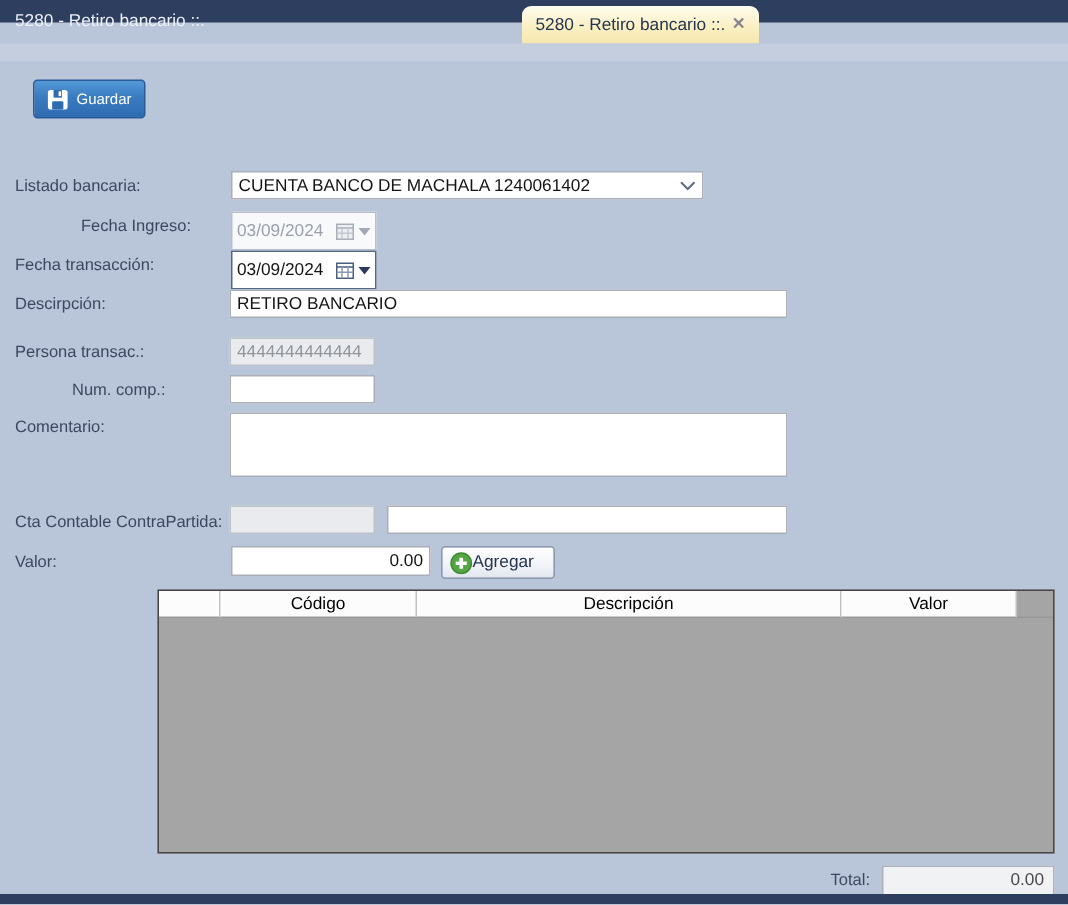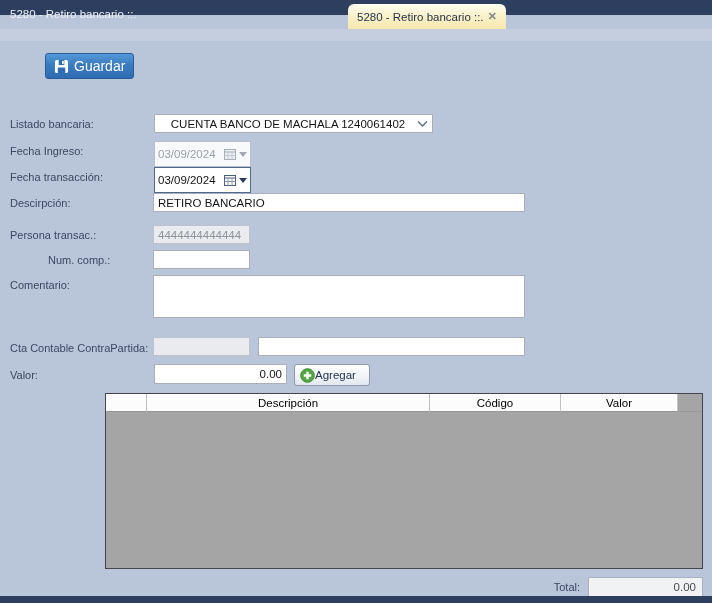--- a/index.html
+++ b/index.html
@@ -10,24 +10,24 @@
   .tabbar{position:absolute;left:0;top:0;width:712px;height:15px;background:#2D3E5F;}
   .tab-inactive{position:absolute;top:0;height:29px;line-height:29px;font-size:11.5px;color:#EDF1F8;cursor:default;white-space:nowrap;}
   .tab-active{position:absolute;left:348px;top:4px;width:158px;height:25px;box-sizing:border-box;
     background:linear-gradient(180deg,#FFFDF1 0%,#FAF0C4 55%,#F5E7AE 100%);
     border-radius:6px 6px 0 0;display:flex;align-items:center;padding:0 9px;}
   .tab-active .tlabel{font-size:11.5px;color:#25344F;white-space:nowrap;}
   .tab-close{margin-left:auto;font-size:11px;font-weight:bold;color:#85878C;line-height:1;cursor:default;}
   .topstrip{position:absolute;left:0;top:29px;width:712px;height:12px;background:#C4CEDE;}
 
   
-  .btn-save{position:absolute;left:45px;top:53px;height:26px;box-sizing:border-box;
+  .btn-save{position:absolute;left:22px;top:53px;height:26px;box-sizing:border-box;
     display:inline-flex;align-items:center;gap:5px;padding:0 8px;
     background:linear-gradient(180deg,#5399D8 0%,#3A7BC0 45%,#2E6CB2 100%);
-    border:1px solid #2A5C99;border-radius:3px;color:#FFFFFF;font-size:14px;cursor:default;}
+    border:1px solid #2A5C99;border-radius:3px;color:#FFFFFF;font-size:10px;cursor:default;}
 
   
   .lbl{position:absolute;left:10px;font-size:11px;color:#3A4961;white-space:nowrap;}
   .field{position:absolute;box-sizing:border-box;height:19px;border:1px solid #A9AEB8;background:#FFFFFF;
     font-family:"Liberation Sans",sans-serif;font-size:11.5px;color:#141414;padding:0 4px;}
   input.field{outline:none;}
   .field-dis{background:#E9EBEE;color:#8F949B;border-color:#BDC2CB;}
   .combo{display:flex;align-items:center;cursor:default;}
   .combo .cval{flex:1;white-space:nowrap;overflow:hidden;font-size:11.5px;color:#141414;}
   .datef{display:flex;align-items:center;padding:12px 3px;cursor:default;}
@@ -80,30 +80,30 @@
         <rect x="1" y="1" width="14" height="14" rx="2" fill="#FFFFFF"></rect>
         <rect x="5" y="1" width="6" height="5.5" fill="#2E6CB2"></rect>
         <rect x="8.6" y="2" width="1.8" height="3.4" fill="#FFFFFF"></rect>
         <rect x="4" y="9" width="8" height="6" rx="1" fill="#2E6CB2"></rect>
       </svg>
     </span>
     <span>Guardar</span>
   </button>
 
   <span class="lbl" style="top:118px;">Listado bancaria:</span>
-  <div class="field combo" style="left:154px;top:114px;width:279px;text-align:center;">
+  <div class="field combo" style="left:154px;top:114px;width:315px;">
     <span class="cval">CUENTA BANCO DE MACHALA 1240061402</span>
     <span style="display:inline-flex;">
       <svg width="11" height="6" viewBox="0 0 11 6">
           <path d="M1 0.5 L5.5 5 L10 0.5" fill="none" stroke="#5B6B84" stroke-width="1.3"></path>
         </svg>
     </span>
   </div>
 
-  <span class="lbl" style="top:145px;">Fecha Ingreso:</span>
+  <span class="lbl" style="top:145px;margin-left:44px;">Fecha Ingreso:</span>
   <div class="field datef datef-off" style="left:154px;top:141px;width:97px;">
     <span class="dval">03/09/2024</span>
     <span class="cal-dd">
       <span style="display:inline-flex;">
         <svg width="12" height="12" viewBox="0 0 12 12">
           <rect x="0.5" y="1.5" width="11" height="10" fill="#EDEFF2" stroke="#A8AEB8"></rect>
           <line x1="0.5" y1="4" x2="11.5" y2="4" stroke="#A8AEB8"></line>
           <line x1="4" y1="4" x2="4" y2="11.5" stroke="#C3C8D0"></line>
             <line x1="8" y1="4" x2="8" y2="11.5" stroke="#C3C8D0"></line>
           <line x1="0.5" y1="7.5" x2="11.5" y2="7.5" stroke="#C3C8D0"></line>
@@ -154,22 +154,22 @@
         <circle cx="7.5" cy="7.5" r="6.8" fill="#55A544" stroke="#3C8C31"></circle>
         <path d="M7.5 3.8 V11.2 M3.8 7.5 H11.2" stroke="#FFFFFF" stroke-width="2.4"></path>
       </svg>
     </span>
     <span>Agregar</span>
   </button>
 
   <div class="grid">
     <div class="ghead">
       <div class="gh" style="width:41px;"></div>
+      <div class="gh" style="width:131px;">Código</div>
       <div class="gh" style="width:283px;">Descripción</div>
-      <div class="gh" style="width:131px;">Código</div>
       <div class="gh" style="width:117px;">Valor</div>
       <div class="gh gh-filler" style="flex:1;"></div>
     </div>
     <div class="gbody"></div>
   </div>
 
   <span class="lbl" style="left:505px;top:581px;width:75px;text-align:right;">Total:</span>
   <input class="total-field" readonly="" value="0.00" style="">
 
   <div class="bottombar"></div>

